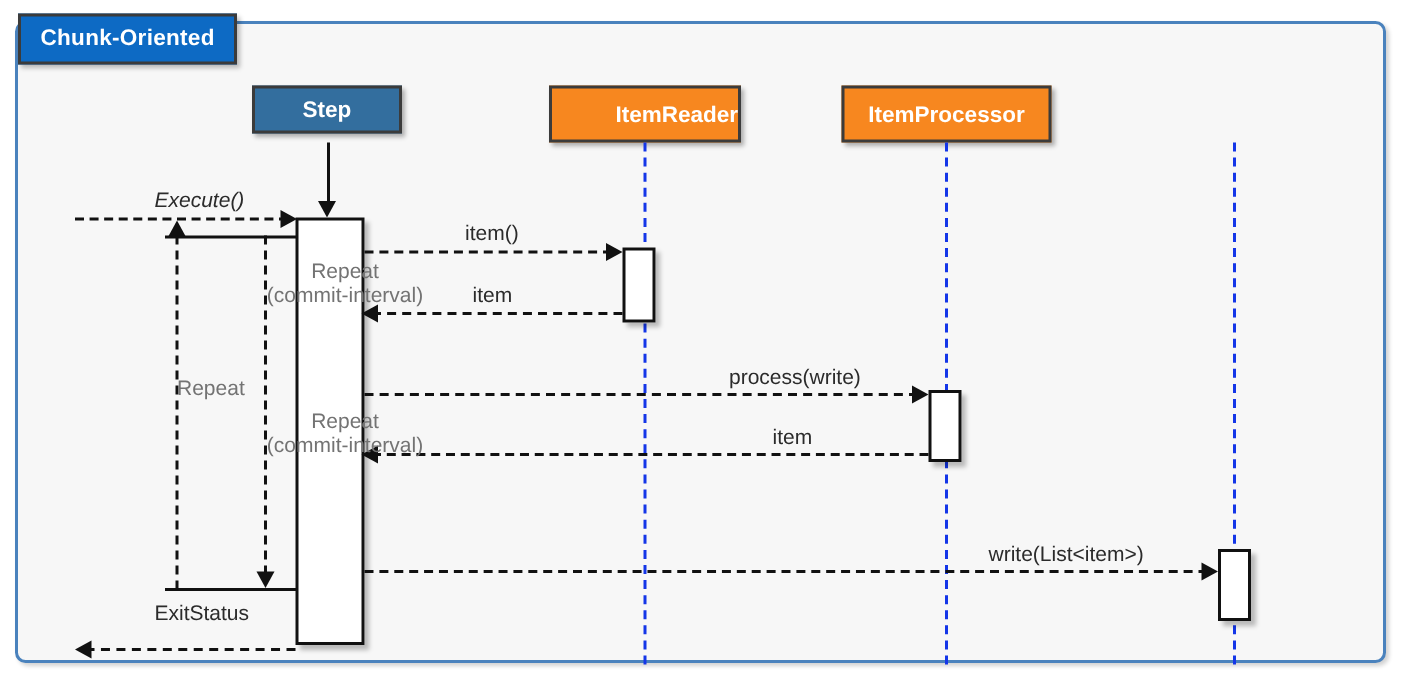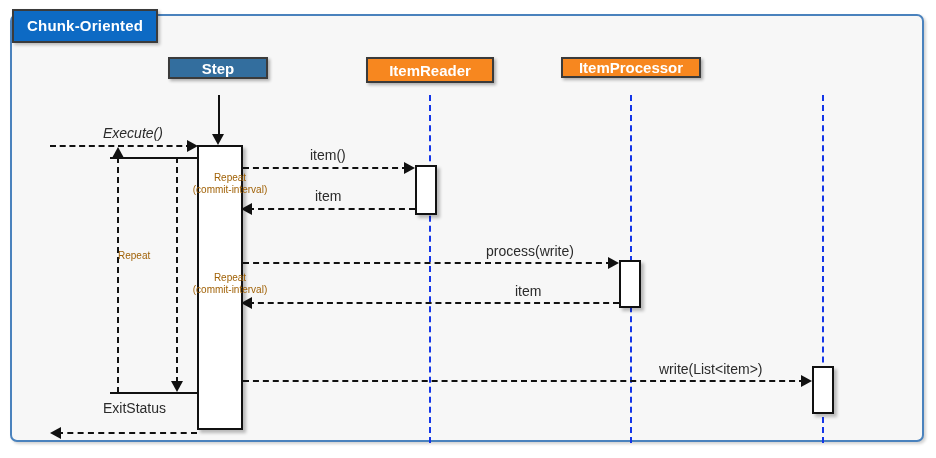--- a/index.html
+++ b/index.html
@@ -84,39 +84,39 @@
     border-left:6px solid transparent;border-right:6px solid transparent;
     border-bottom:11px solid #111111;
   }
 
   
   .label{
     position:absolute;color:#2b2b2b;font-size:14px;
     white-space:nowrap;line-height:1.15;
   }
   .label-c{text-align:center;}
-  .label-loop{font-size:10px;color:#a16207;}
+  .label-loop{font-size:14px;color:#737373;}
 </style>
 </head>
 <body>
 
 <div id="stage">
 
   <div id="frame"></div>
   <div id="frame-tag">Chunk-Oriented</div>
 
-  <div class="participant p-step" style="left:168px;top:57px;width:100px;height:22px;">
+  <div class="participant p-step" style="left:168px;top:57px;width:100px;height:32px;">
     <span>Step</span>
   </div>
 
-  <div class="participant p-orange" style="left:366px;top:57px;width:128px;height:26px;">
+  <div class="participant p-orange" style="left:366px;top:57px;width:128px;height:38px;justify-content:flex-end;">
     <span>ItemReader</span>
   </div>
 
-  <div class="participant p-orange" style="left:561px;top:57px;width:140px;height:21px;">
+  <div class="participant p-orange" style="left:561px;top:57px;width:140px;height:38px;">
     <span>ItemProcessor</span>
   </div>
 
 
   <div class="lifeline ll-black" style="left:218px;top:95px;height:42px;"></div>
 
   <div class="lifeline ll-blue" style="left:429px;top:95px;height:348px;"></div>
 
   <div class="lifeline ll-blue" style="left:630px;top:95px;height:348px;"></div>
 

